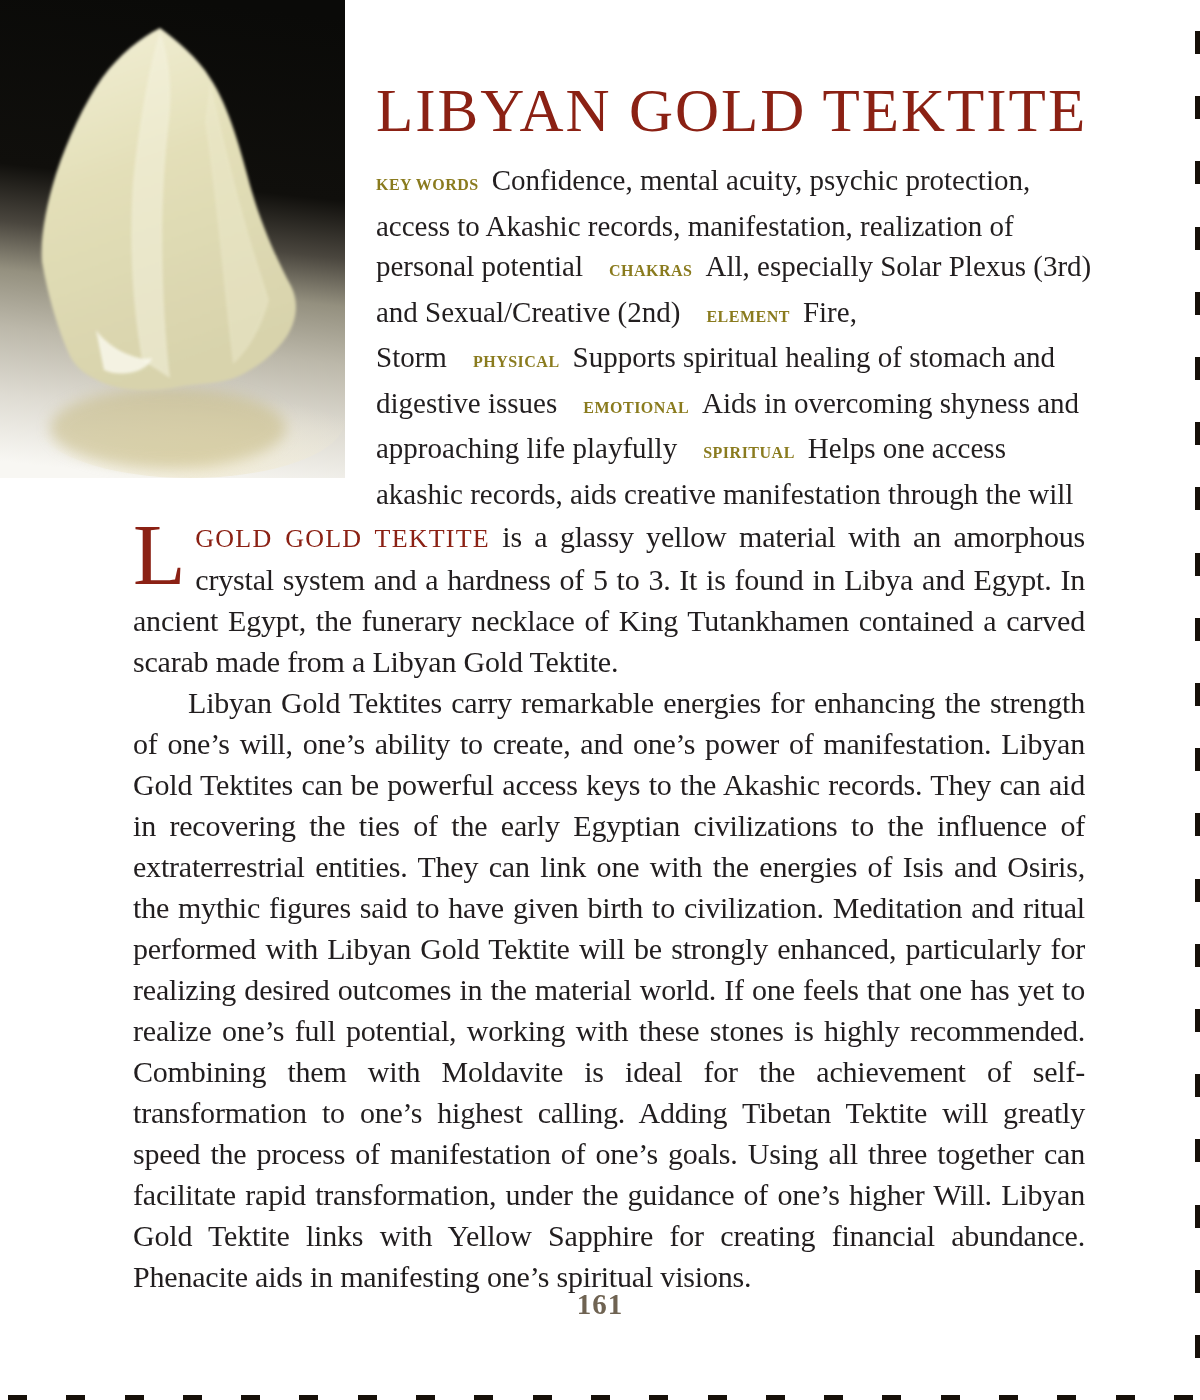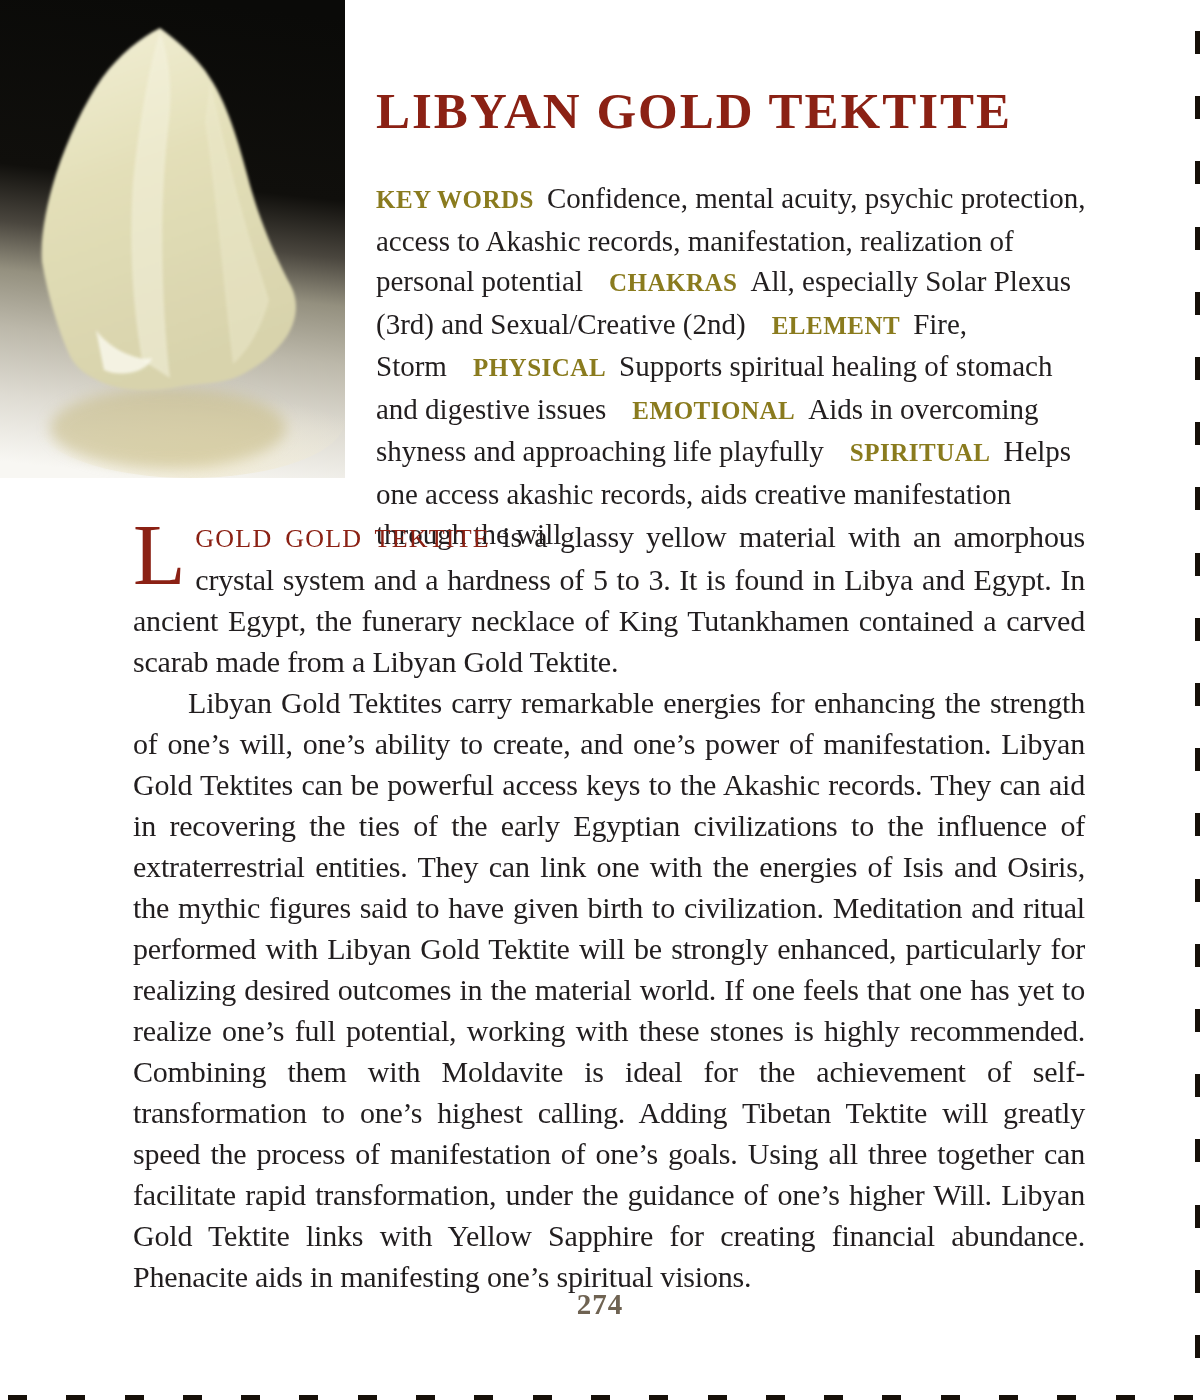--- a/index.html
+++ b/index.html
@@ -24,37 +24,37 @@
   }
   .photo svg { display: block; }
 
   
   .heading-block {
     position: absolute;
     left: 376px; top: 84px;
     width: 722px;
   }
   .title {
-    margin: 0 0 40px 0;
-    font-weight: 700;
-    font-size: 51px;
+    margin: 0 0 22px 0;
+    font-weight: 400;
+    font-size: 61px;
     line-height: 54px;
     letter-spacing: 2px;
     color: var(--title-red, #8b2114);
     white-space: nowrap;
   }
   .attributes {
     margin: 0;
     font-size: 29px;
     line-height: 40.5px;
     text-align: left;
   }
   .attr-label {
     font-weight: 700;
-    font-size: 25px;
+    font-size: 16px;
     letter-spacing: 0.5px;
     color: var(--label-olive, #8a7b1e);
     margin-right: 13px;
   }
   .attr-entry + .attr-entry .attr-label { margin-left: 26px; text-align: right; }
 
   
   .body-text {
     position: absolute;
     left: 133px; top: 516px;
@@ -176,19 +176,19 @@
     <h1 class="title">LIBYAN GOLD TEKTITE</h1>
     <p class="attributes" id="attributes"><span class="attr-entry"><span class="attr-label">KEY WORDS</span><span class="attr-text">Confidence, mental acuity, psychic protection, access to Akashic records, manifestation, realization of personal potential</span></span><span class="attr-entry"><span class="attr-label">CHAKRAS</span><span class="attr-text">All, especially Solar Plexus (3rd) and Sexual/Creative (2nd)</span></span><span class="attr-entry"><span class="attr-label">ELEMENT</span><span class="attr-text">Fire, Storm</span></span><span class="attr-entry"><span class="attr-label">PHYSICAL</span><span class="attr-text">Supports spiritual healing of stomach and digestive issues</span></span><span class="attr-entry"><span class="attr-label">EMOTIONAL</span><span class="attr-text">Aids in overcoming shyness and approaching life playfully</span></span><span class="attr-entry"><span class="attr-label">SPIRITUAL</span><span class="attr-text">Helps one access akashic records, aids creative manifestation through the will</span></span></p>
   </header>
 
   <main class="body-text">
     <p class="para-lead"><span class="dropcap">L</span><span class="lead-sc">GOLD GOLD TEKTITE</span><span> is a glassy yellow material with an amorphous crystal system and a hardness of 5 to 3. It is found in Libya and Egypt. In ancient Egypt, the funerary necklace of King Tutankhamen contained a carved scarab made from a Libyan Gold Tektite.</span></p>
     <p class="para-second">Libyan Gold Tektites carry remarkable energies for enhancing the strength of one’s will, one’s ability to create, and one’s power of manifestation. Libyan Gold Tektites can be powerful access keys to the Akashic records. They can aid in recovering the ties of the early Egyptian civilizations to the influence of extraterrestrial entities. They can link one with the energies of Isis and Osiris, the mythic figures said to have given birth to civilization. Meditation and ritual performed with Libyan Gold Tektite will be strongly enhanced, particularly for realizing desired outcomes in the material world. If one feels that one has yet to realize one’s full potential, working with these stones is highly recommended. Combining them with Moldavite is ideal for the achievement of self-transformation to one’s highest calling. Adding Tibetan Tektite will greatly speed the process of manifestation of one’s goals. Using all three together can facilitate rapid transformation, under the guidance of one’s higher Will. Libyan Gold Tektite links with Yellow Sapphire for creating financial abundance. Phenacite aids in manifesting one’s spiritual visions.</p>
   </main>
 
   <footer>
-    <div class="page-number">274</div>
+    <div class="page-number">161</div>
   </footer>
 
   <div class="edge-tabs-right"></div>
   <div class="edge-tabs-bottom"></div>
 
 </div>
 
 </body></html>

